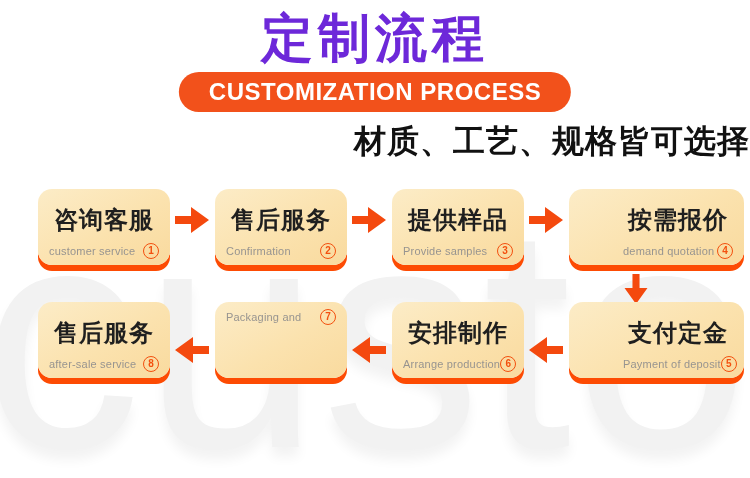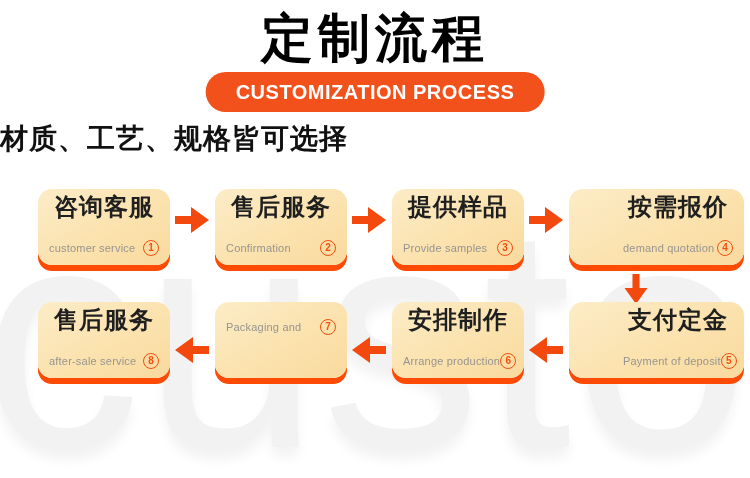--- a/index.html
+++ b/index.html
@@ -12,45 +12,45 @@
   .watermark{
     position:absolute;left:-18px;top:178px;width:810px;height:300px;
     font-size:318px;line-height:1;font-weight:400;
     color:#f2f2f2;letter-spacing:2px;white-space:nowrap;
     text-shadow:0 10px 12px rgba(0,0,0,0.05);
     user-select:none;z-index:0;
   }
   
   .title{
     position:absolute;top:4px;left:0;width:100%;text-align:center;
-    font-size:52px;font-weight:900;color:#000000;letter-spacing:5px;z-index:2;
+    font-size:52px;font-weight:900;color:#6d28d9;letter-spacing:5px;z-index:2;
   }
   .badge{
     position:absolute;top:72px;left:50%;transform:translateX(-50%);
     height:40px;line-height:40px;padding:0 30px;border-radius:21px;
-    background:#F2511B;color:#ffffff;font-size:20px;font-weight:700;
+    background:#F2511B;color:#ffffff;font-size:24px;font-weight:700;
     letter-spacing:0.5px;white-space:nowrap;z-index:2;
   }
   .subtitle{
-    position:absolute;top:120px;left:0;width:100%;text-align:left;
-    font-size:28px;font-weight:700;color:#111;letter-spacing:1px;z-index:2;
+    position:absolute;top:120px;left:0;width:100%;text-align:right;
+    font-size:32px;font-weight:700;color:#111;letter-spacing:1px;z-index:2;
   }
   
   .step{
     position:absolute;width:132px;height:76px;border-radius:14px;
     background:linear-gradient(150deg,#FCECC7 0%,#FBE2AE 55%,#F9DA9E 100%);
     box-shadow:0 6px 0 0 #FD4B03;z-index:2;
   }
   .step .cn{
-    margin-top:2px;text-align:center;
+    margin-top:15px;text-align:center;
     font-size:24px;font-weight:800;color:#1f1f1f;letter-spacing:1px;
   }
   .step .en-row{
     display:flex;justify-content:space-between;align-items:center;
-    margin-top:17px;padding:0 11px;
+    margin-top:7px;padding:0 11px;
   }
   .step .en{font-size:11px;color:#979490;letter-spacing:0.2px;white-space:nowrap;}
   .circle-num{
     flex:none;display:inline-block;width:14px;height:14px;border-radius:50%;
     border:1.5px solid #F3500F;color:#F3500F;font-size:10px;font-weight:700;
     line-height:14px;text-align:center;
   }
   
   .c1{left:38px;} .c2{left:215px;} .c3{left:392px;} .c4{left:569px;padding-left:43px;}
   .r1{top:189px;} .r2{top:302px;}

